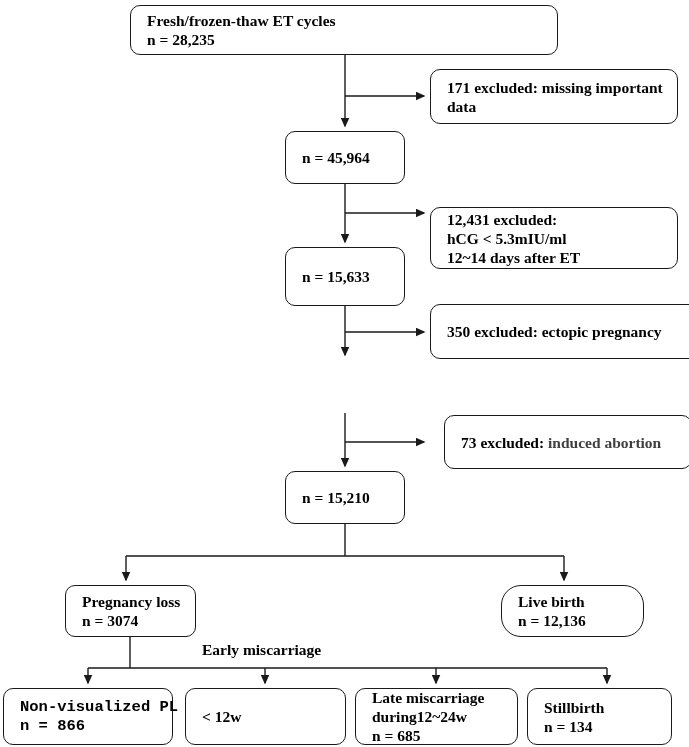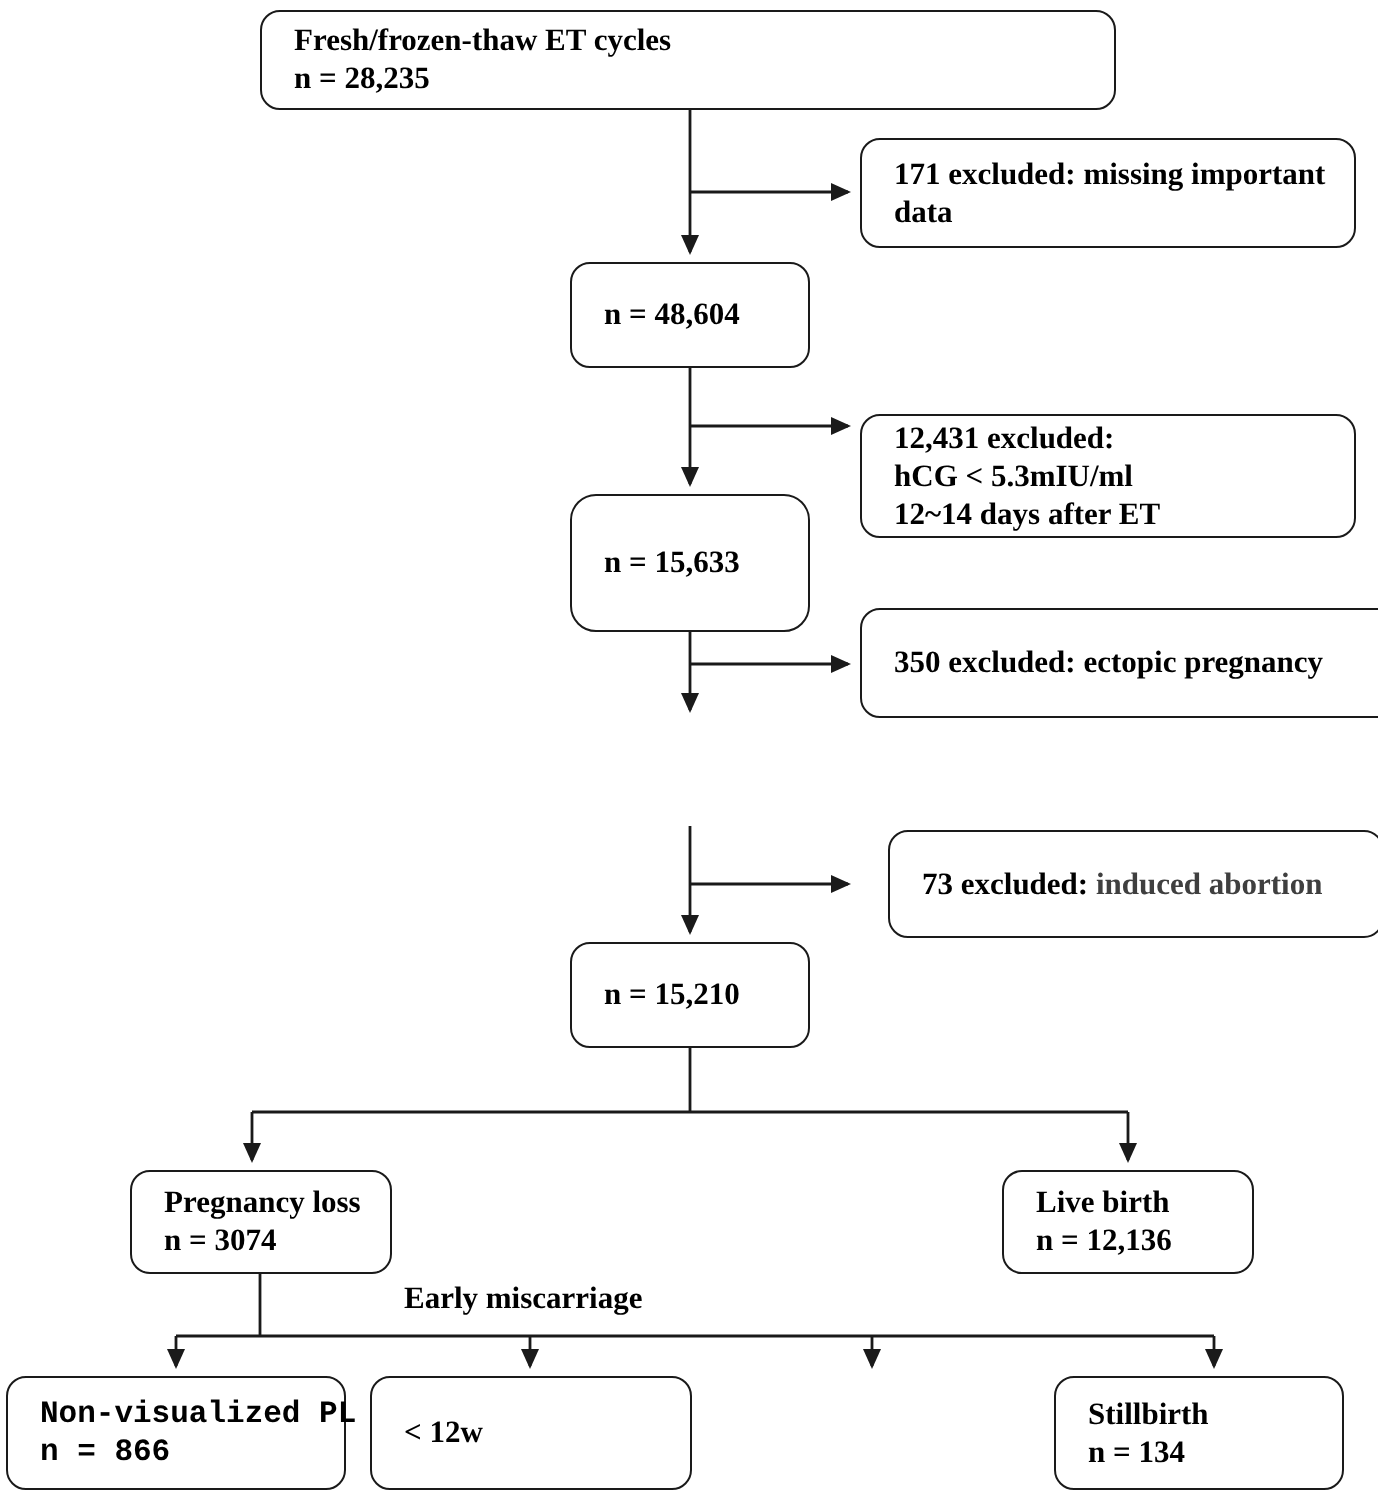--- a/index.html
+++ b/index.html
@@ -83,23 +83,23 @@
     <line x1="436" y1="668" x2="436" y2="683" marker-end="url(#arrow)"></line>
     <line x1="607" y1="668" x2="607" y2="683" marker-end="url(#arrow)"></line>
   </svg>
 
   <div class="fbox" style="left:130px; top:5px; width:428px; height:50px;">
     <span class="line">Fresh/frozen-thaw ET cycles</span>
     <span class="line">n = 28,235</span>
   </div>
 
   <div class="fbox" style="left:285px; top:131px; width:120px; height:53px;">
-    <span class="line">n = 48,604</span>
+    <span class="line">n = 45,964</span>
   </div>
-  <div class="fbox" style="left:285px; top:247px; width:120px; height:69px;border-radius:13px;">
+  <div class="fbox" style="left:285px; top:247px; width:120px; height:59px;">
     <span class="line">n = 15,633</span>
   </div>
   <div class="fbox" style="left:285px; top:471px; width:120px; height:53px;">
     <span class="line">n = 15,210</span>
   </div>
 
   <div class="fbox" style="left:430px; top:69px; width:248px; height:55px;">
     <span class="line">171 excluded: missing important</span>
     <span class="line">data</span>
   </div>
@@ -112,32 +112,37 @@
     <span class="line">350 excluded: ectopic pregnancy</span>
   </div>
   <div class="fbox" style="left:444px; top:415px; width:248px; height:54px;">
     <span class="line"><span>73 excluded: </span><span class="hl">induced abortion</span></span>
   </div>
 
   <div class="fbox" style="left:65px; top:585px; width:131px; height:52px;">
     <span class="line">Pregnancy loss</span>
     <span class="line">n = 3074</span>
   </div>
-  <div class="fbox" style="left:501px; top:585px; width:126px; height:52px;">
+  <div class="fbox" style="left:501px; top:585px; width:143px; height:52px;border-radius:20px;">
     <span class="line">Live birth</span>
     <span class="line">n = 12,136</span>
   </div>
 
   <div class="fbox" style="left:3px; top:688px; width:170px; height:57px;font-family:Liberation Mono, monospace;">
     <span class="line">Non-visualized PL</span>
     <span class="line">n = 866</span>
   </div>
   <div class="fbox" style="left:185px; top:688px; width:161px; height:57px;gap:48px;">
     <span class="line">Early miscarriage</span>
     <span class="line">&lt; 12w</span>
     <span class="line">n = 1389</span>
   </div>
+  <div class="fbox" style="left:355px; top:688px; width:163px; height:57px;">
+    <span class="line">Late miscarriage</span>
+    <span class="line">during12~24w</span>
+    <span class="line">n = 685</span>
+  </div>
   <div class="fbox" style="left:527px; top:688px; width:145px; height:57px;">
     <span class="line">Stillbirth</span>
     <span class="line">n = 134</span>
   </div>
 
 </div>
 
 </body></html>

